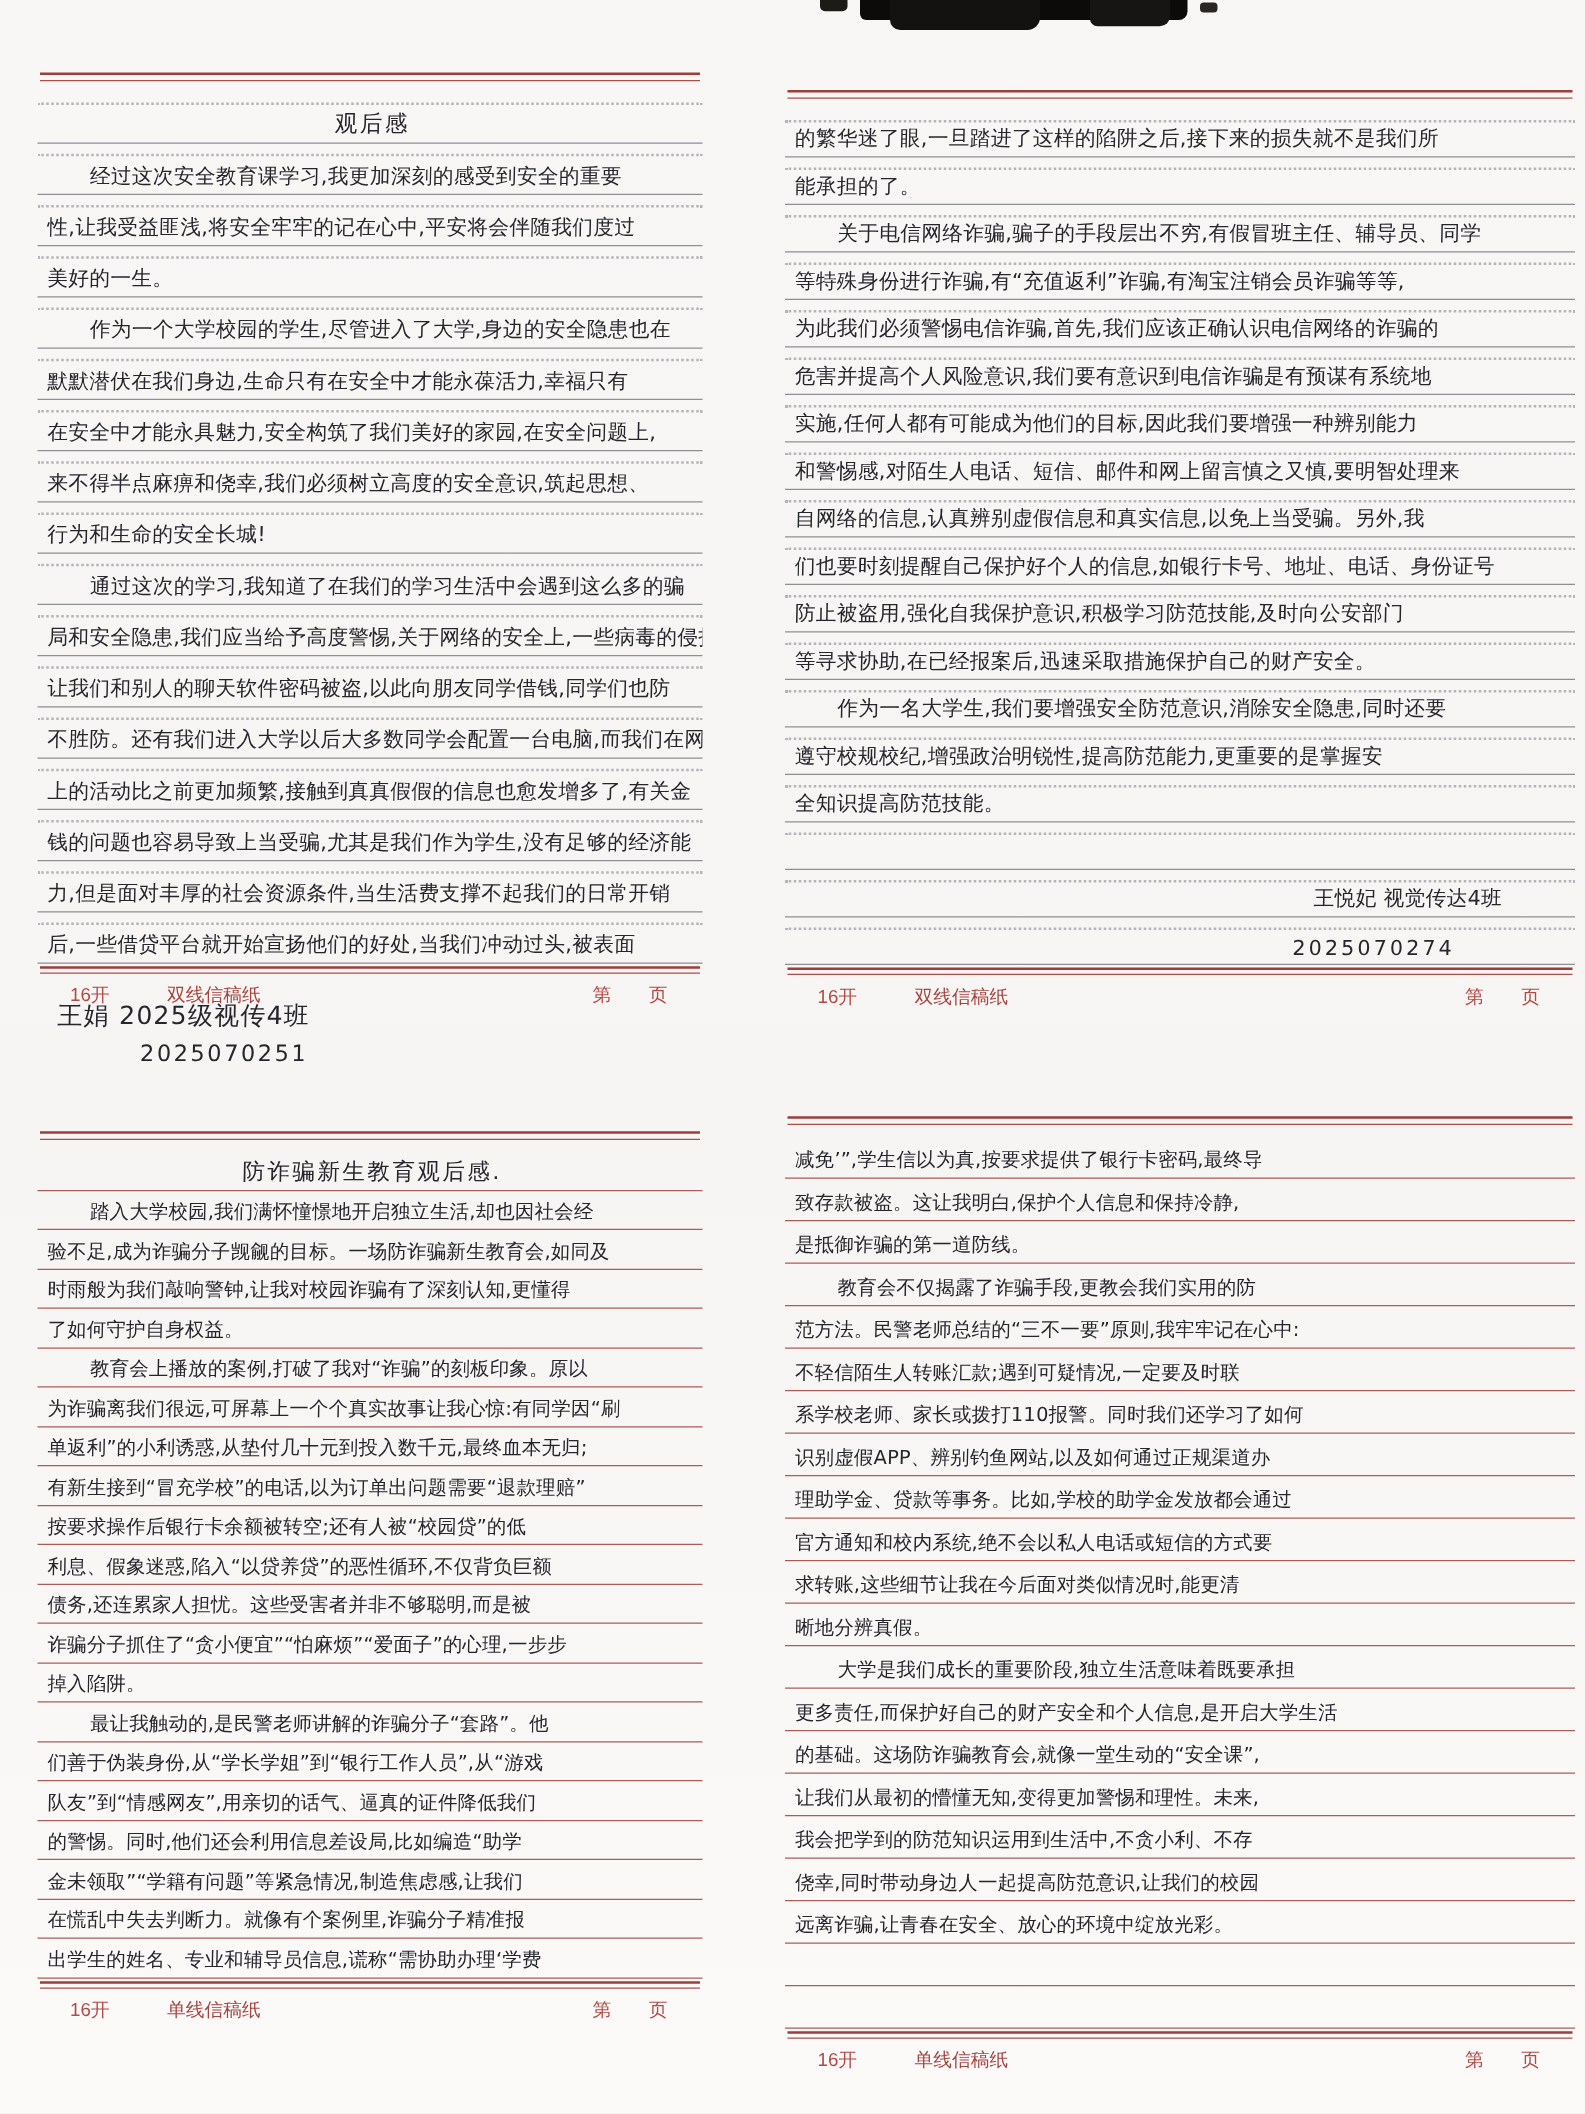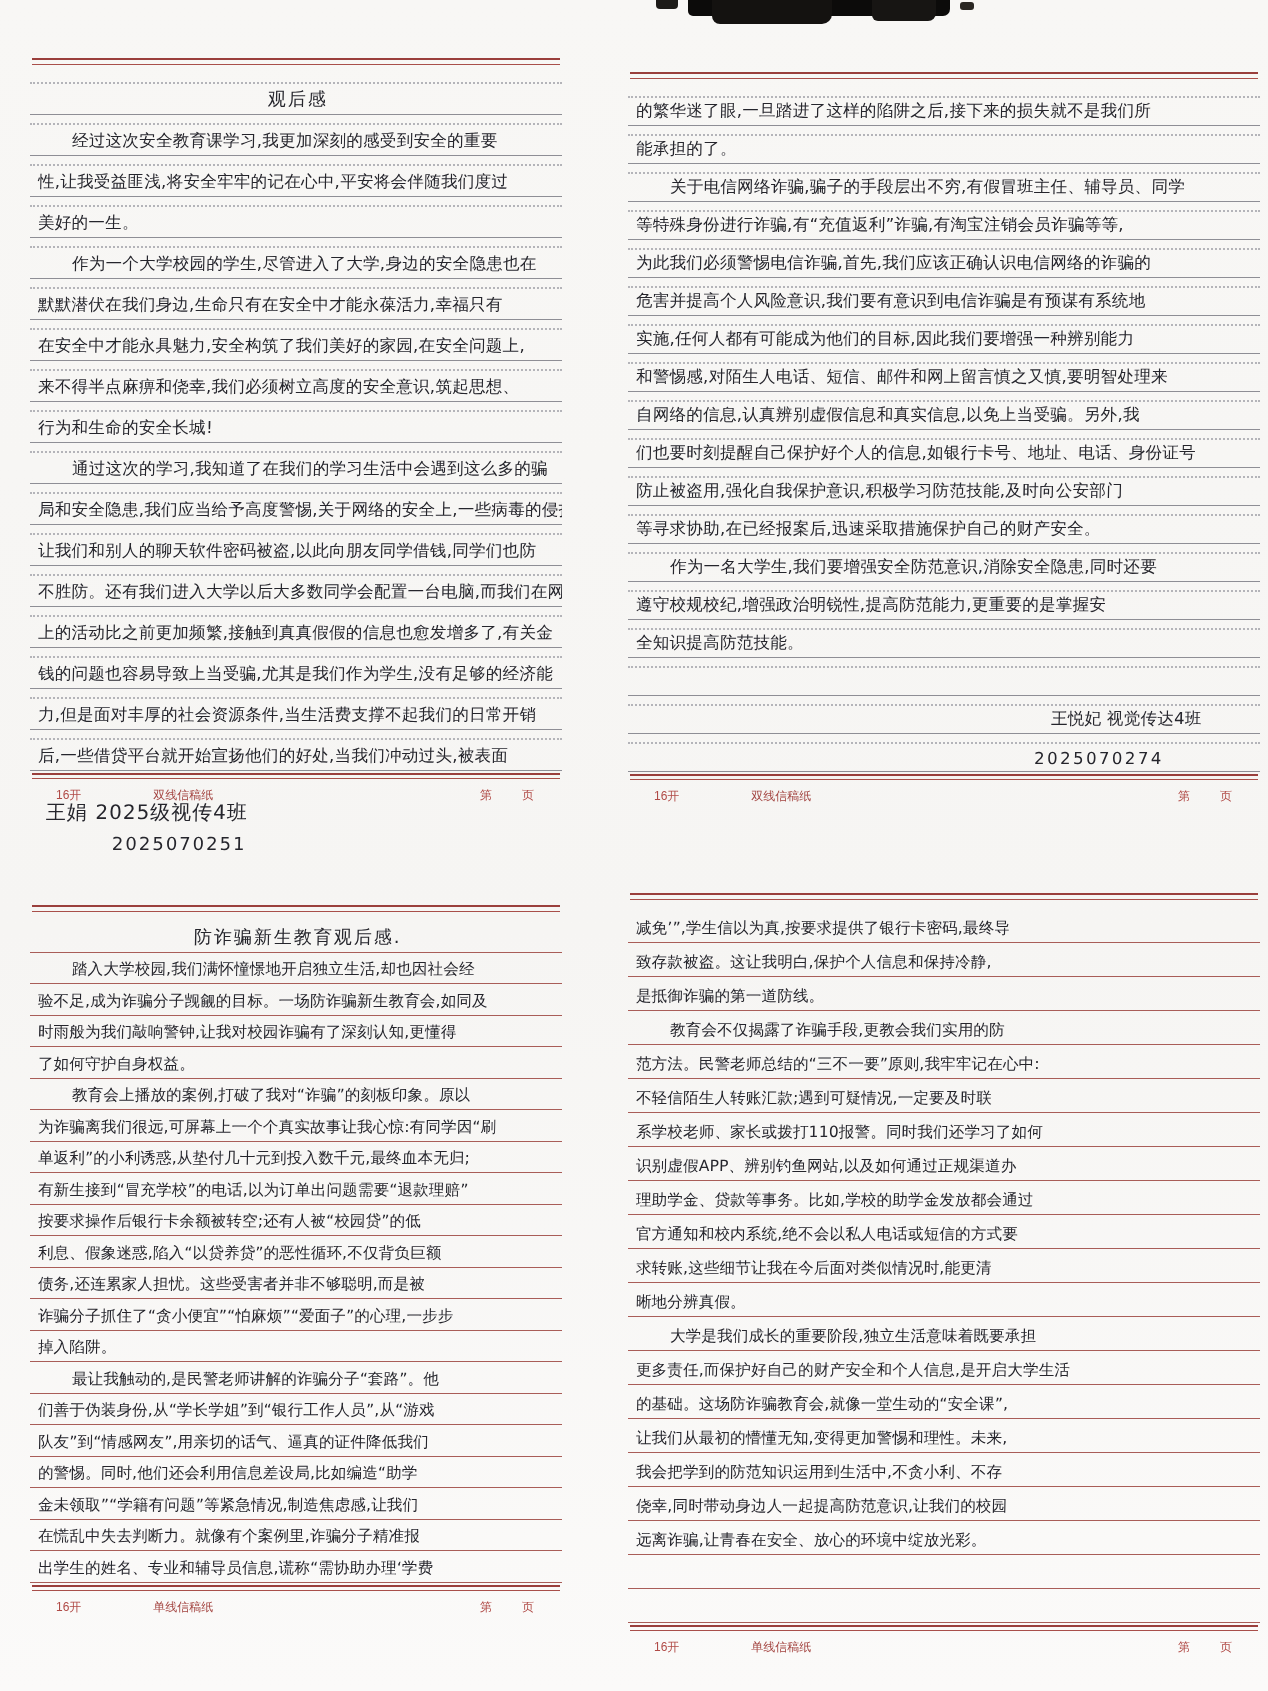--- a/index.html
+++ b/index.html
@@ -32,25 +32,25 @@
   }
   .page.double .ink { font-size:16.5px; letter-spacing:0.3px; }
   .page.single .ink { font-size:15.5px; letter-spacing:0.2px; }
   .line.title { justify-content:center; }
   .line.title .ink { font-size:18px; letter-spacing:2px; }
   .line.indent { padding-left:2.6em; }
   .line.sign { justify-content:flex-end; padding-right:58px; }
   .line.date { justify-content:flex-end; padding-right:96px; }
   .line.date .ink { letter-spacing:2.5px; }
   .footer {
-    display:flex; align-items:center; color:#b04a46; font-size:12px;
+    display:flex; align-items:center; color:#b04a46; font-size:15px;
     padding:8px 14px 0 26px; font-family:"Liberation Sans", sans-serif;
   }
   .footer .f-size { color:#b04a46; }
-  .footer .f-type { margin-left:72px; color:#a34440; }
+  .footer .f-type { margin-left:46px; color:#a34440; }
   .footer .f-page { margin-left:auto; display:flex; gap:30px; padding-right:14px; }
   .between-header {
     position:absolute; left:46px; top:799px; color:#25252c; font-size:20px;
   }
   .between-header .bh-name { transform:skewX(-1.2deg); letter-spacing:1px; }
   .between-header .bh-date { margin-left:66px; margin-top:7px; font-size:18px; letter-spacing:2px; transform:skewX(-1.2deg); }
   .smudge { position:absolute; top:0; left:0; width:100%; height:30px; }
   .smudge .s1 { position:absolute; left:688px; top:0; width:262px; height:16px; background:#0c0b0a; border-radius:0 0 7px 5px; }
   .smudge .s2 { position:absolute; left:712px; top:0; width:120px; height:24px; background:#141210; border-radius:0 0 10px 8px; }
   .smudge .s3 { position:absolute; left:872px; top:0; width:64px; height:21px; background:#171513; border-radius:0 0 8px 6px; }

